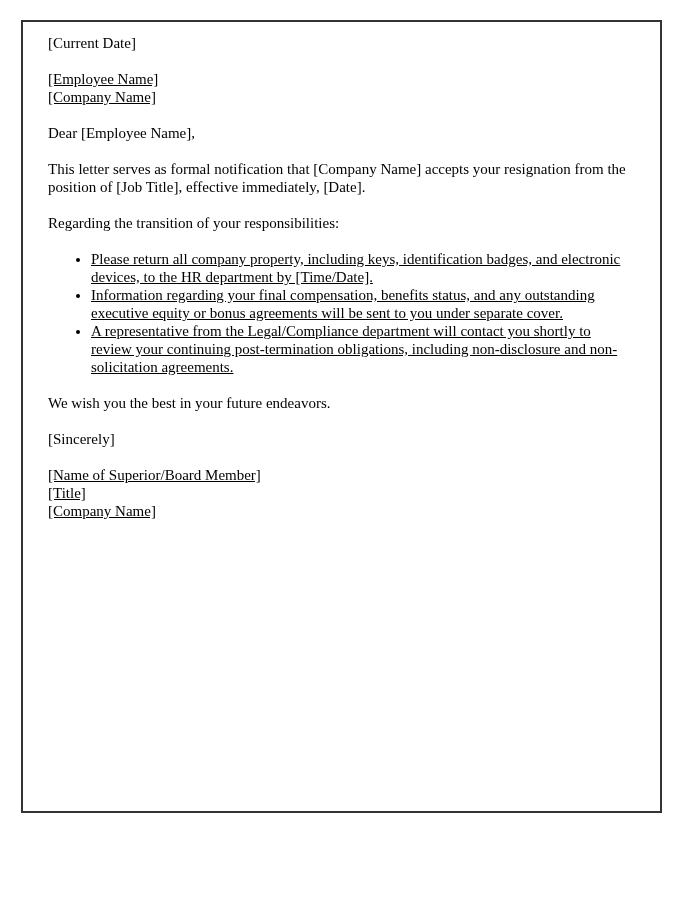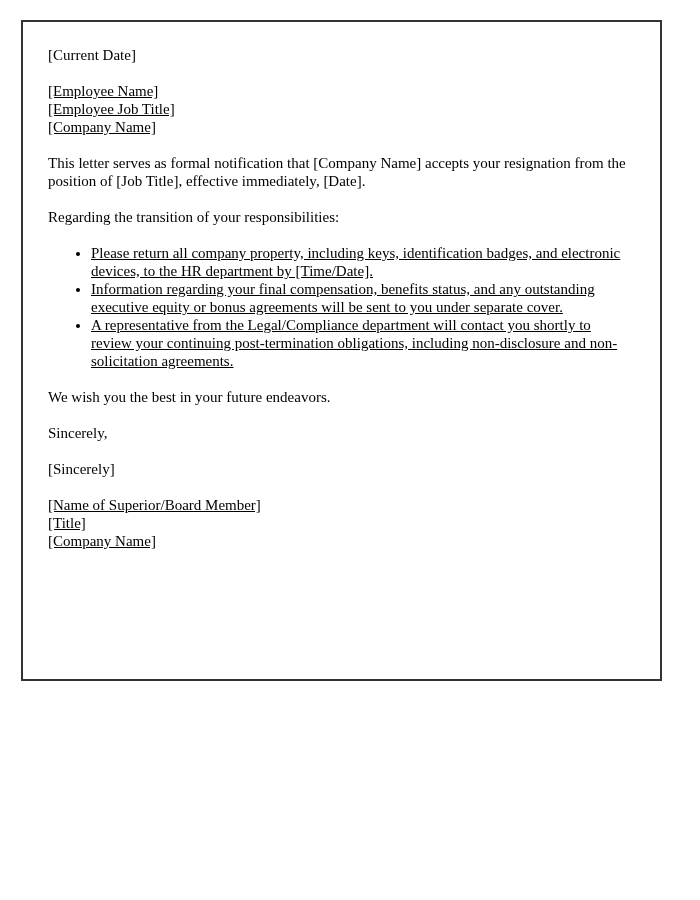--- a/index.html
+++ b/index.html
@@ -16,25 +16,25 @@
     height: 900px;
     background: #ffffff;
     font-family: "Liberation Serif", "DejaVu Serif", serif;
     color: #000000;
   }
   .letter {
     position: absolute;
     left: 21px;
     top: 20px;
     width: 641px;
-    height: 661px;
+    height: 793px;
     box-sizing: border-box;
     border: 2px solid #333333;
     background: #ffffff;
-    padding: 24px 28px 0 25px;
+    padding: 12px 28px 0 25px;
     font-size: 15px;
     line-height: 18px;
   }
   .letter p,
   .letter .block {
     margin: 18px 0;
   }
   .letter p:first-child {
     margin-top: 0;
   }
@@ -56,39 +56,38 @@
 </head>
 <body>
 
 <div class="page">
   <div class="letter">
 
     <p>[Current Date]</p>
 
     <div class="block">
       <div>[Employee Name]</div>
-      <div>[Employee Job Title]</div>
       <div>[Company Name]</div>
     </div>
 
+    <p>Dear [Employee Name],</p>
 
     <p>This letter serves as formal notification that [Company Name] accepts your resignation from the position of [Job Title], effective immediately, [Date].</p>
 
 
     <p>Regarding the transition of your responsibilities:</p>
 
     <ul>
       <li>Please return all company property, including keys, identification badges, and electronic devices, to the HR department by [Time/Date].</li>
       <li>Information regarding your final compensation, benefits status, and any outstanding executive equity or bonus agreements will be sent to you under separate cover.</li>
       <li>A representative from the Legal/Compliance department will contact you shortly to review your continuing post-termination obligations, including non-disclosure and non-solicitation agreements.</li>
     </ul>
 
     <p>We wish you the best in your future endeavors.</p>
 
-    <p>Sincerely,</p>
 
     <p>[Sincerely]</p>
 
     <div class="block">
       <div>[Name of Superior/Board Member]</div>
       <div>[Title]</div>
       <div>[Company Name]</div>
     </div>
 
   </div>

